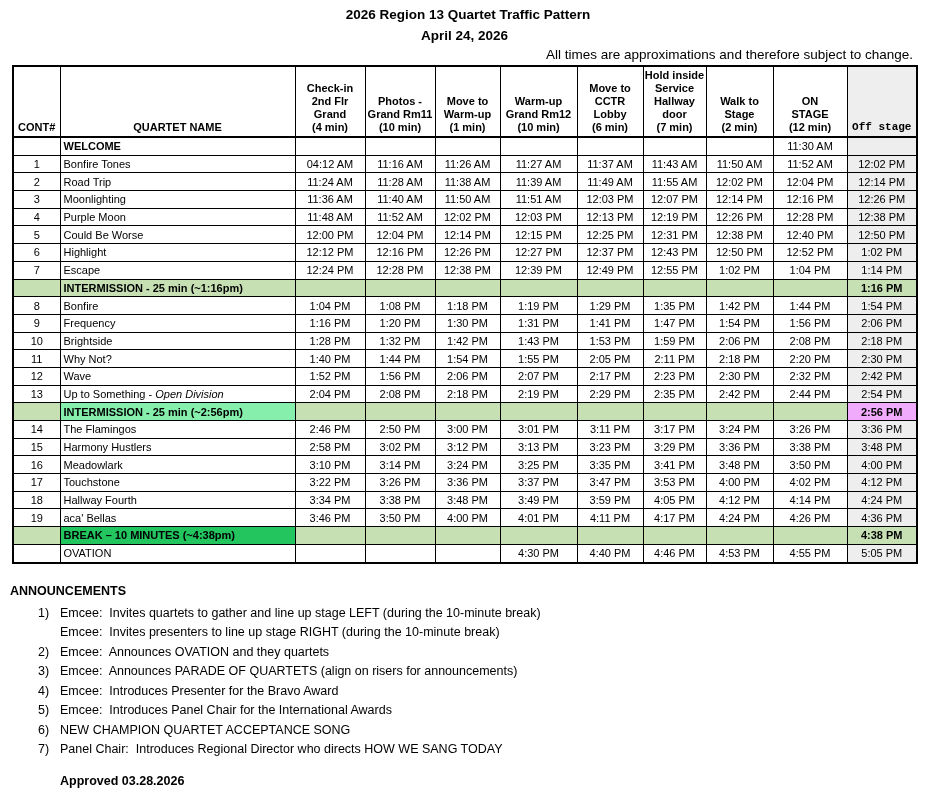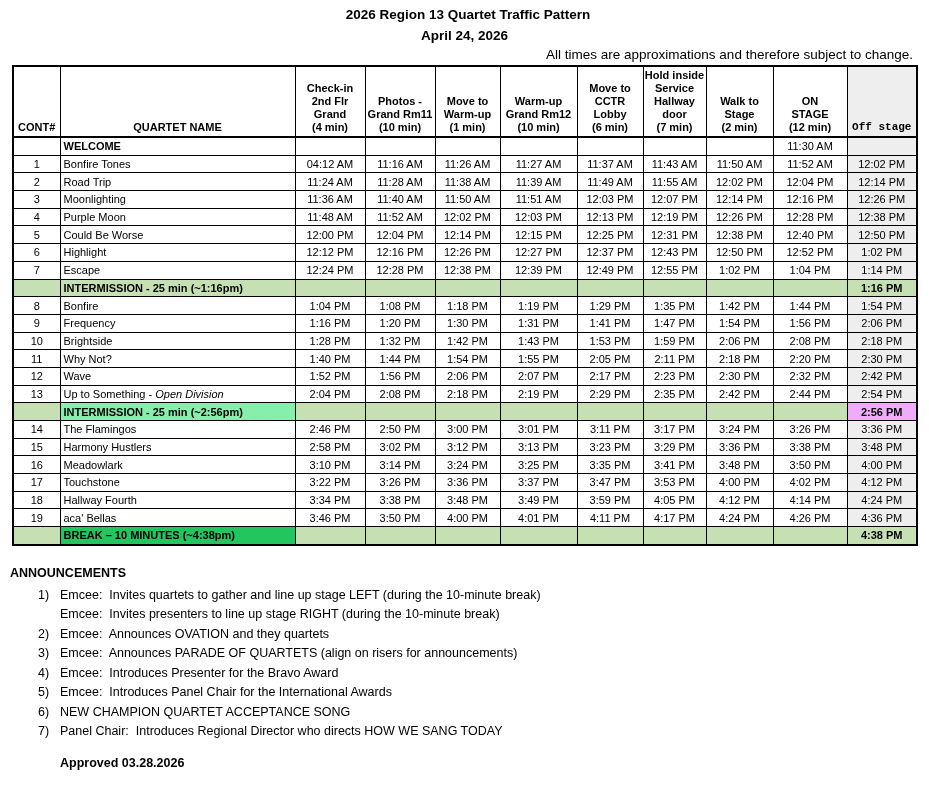--- a/index.html
+++ b/index.html
@@ -391,20 +391,33 @@
           <td class="t" style="background: rgb(198, 224, 180);"></td>
           <td class="t" style="background: rgb(198, 224, 180);"></td>
           <td class="t" style="background: rgb(198, 224, 180);"></td>
           <td class="t" style="background: rgb(198, 224, 180);"></td>
           <td class="t" style="background: rgb(198, 224, 180);"></td>
           <td class="t" style="background: rgb(198, 224, 180);"></td>
           <td class="t" style="background: rgb(198, 224, 180);"></td>
           <td class="t" style="background: rgb(198, 224, 180);"></td>
           <td class="off b" style="background: rgb(198, 224, 180);">4:38 PM</td>
         </tr>
+        <tr>
+          <td class="cont"></td>
+          <td class="qname">OVATION</td>
+          <td class="t"></td>
+          <td class="t"></td>
+          <td class="t"></td>
+          <td class="t">4:30 PM</td>
+          <td class="t">4:40 PM</td>
+          <td class="t">4:46 PM</td>
+          <td class="t">4:53 PM</td>
+          <td class="t">4:55 PM</td>
+          <td class="off" style="background: rgb(238, 238, 238);">5:05 PM</td>
+        </tr>
       </tbody>
   </table>
 
   <div class="announcements">
     <div class="ann-heading">ANNOUNCEMENTS</div>
     <div>
         <div class="ann-line">
           <span class="ann-num">1)</span>
           <span class="ann-text">Emcee:  Invites quartets to gather and line up stage LEFT (during the 10-minute break)</span>
         </div>

